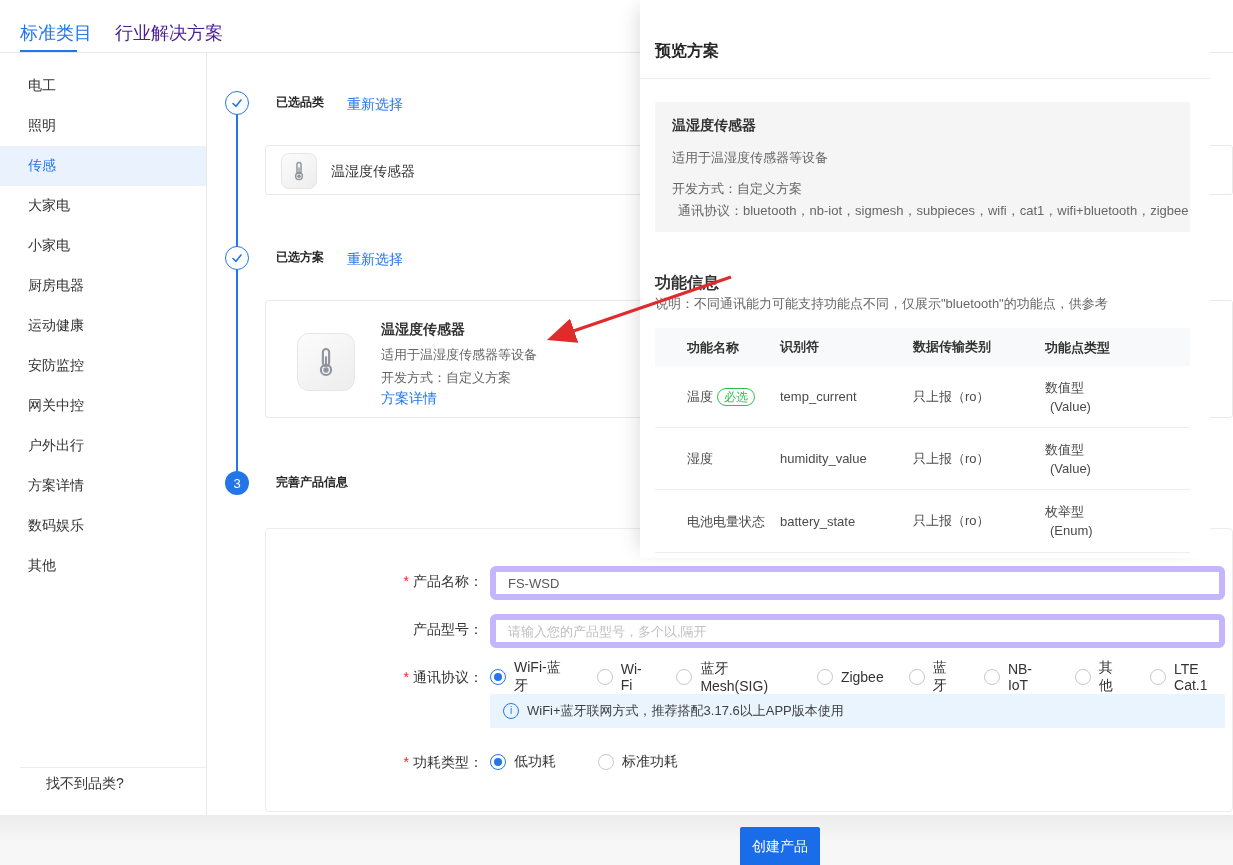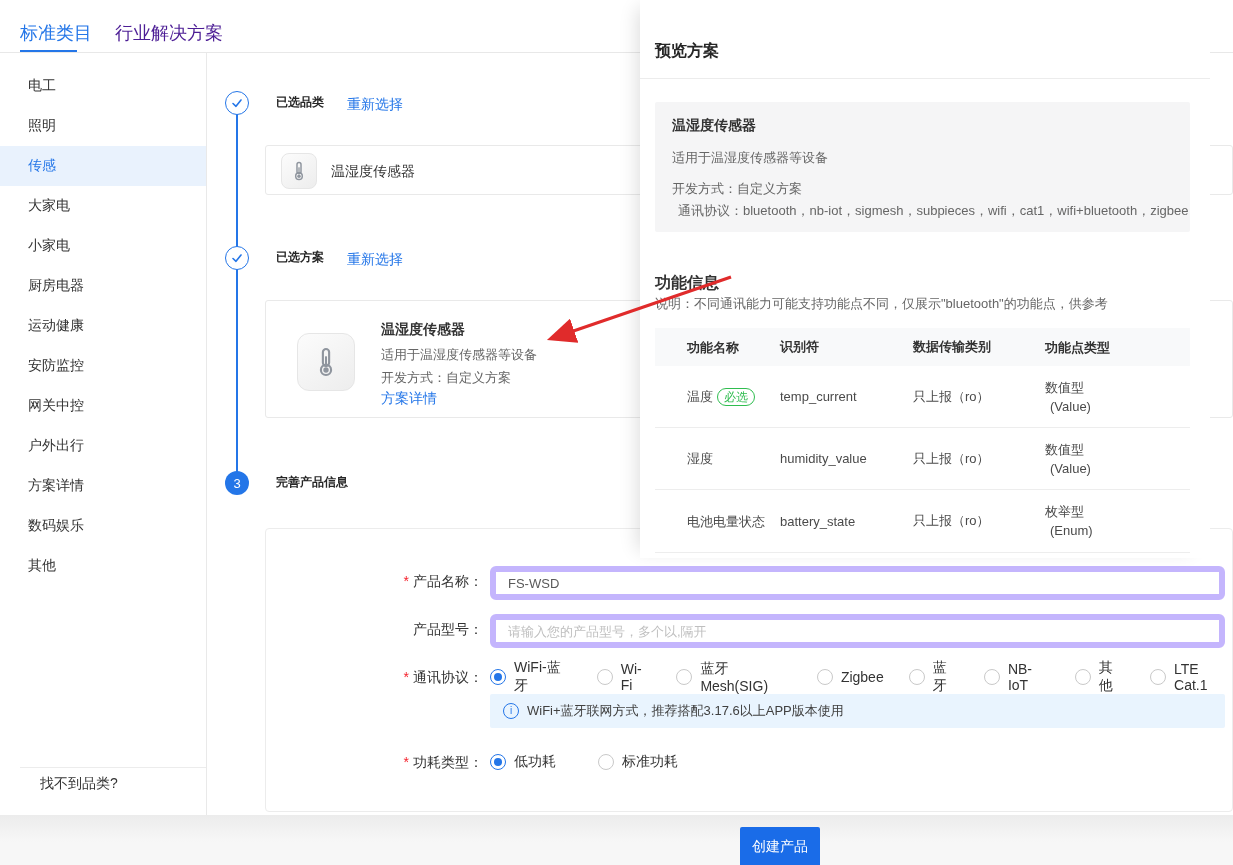--- a/index.html
+++ b/index.html
@@ -90,21 +90,21 @@
     <div class="side-item" style="top:173px;">小家电</div>
     <div class="side-item" style="top:213px;">厨房电器</div>
     <div class="side-item" style="top:253px;">运动健康</div>
     <div class="side-item" style="top:333px;">网关中控</div>
     <div class="side-item" style="top:293px;">安防监控</div>
     <div class="side-item" style="top:373px;">户外出行</div>
     <div class="side-item" style="top:413px;">方案详情</div>
     <div class="side-item" style="top:453px;">数码娱乐</div>
     <div class="side-item" style="top:493px;">其他</div>
     <div class="abs hdiv" style="left:20px;top:714px;width:186px;background:#ececec;"></div>
-    <div class="abs" style="left:40px;top:722px;font-size:14px;color:#333;">找不到品类?</div>
+    <div class="abs" style="left:46px;top:722px;font-size:14px;color:#333;">找不到品类?</div>
   </div>
   <div class="abs vdiv" style="left:206px;top:53px;height:762px;"></div>
 
   <div class="abs step-line" style="left:236px;top:112px;height:362px;"></div>
 
   <div class="abs step-circle check" style="left:225px;top:91px;">
     <svg width="14" height="14" viewBox="0 0 14 14">
       <polyline points="3,7.5 6,10.3 11,4" fill="none" stroke="#2476e8" stroke-width="1.6" stroke-linecap="round" stroke-linejoin="round"></polyline>
     </svg>
   </div>

